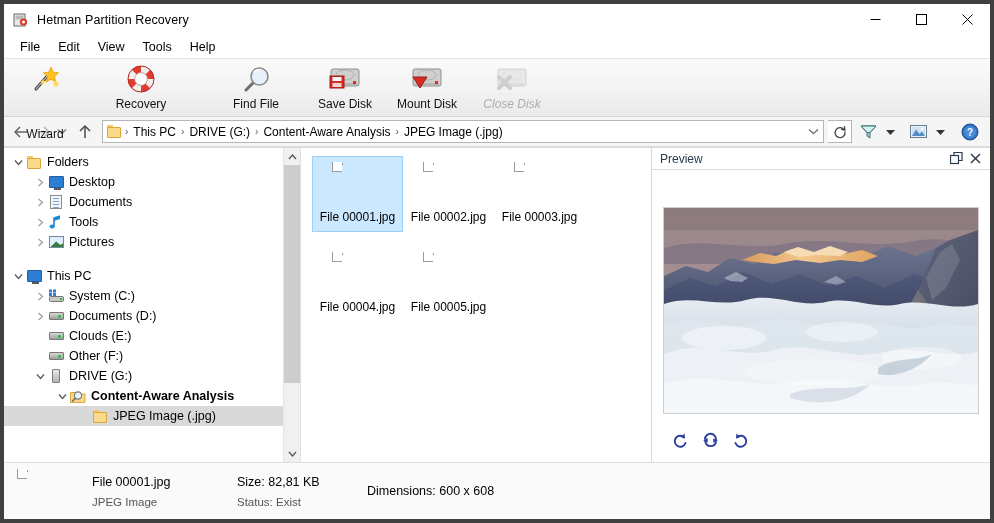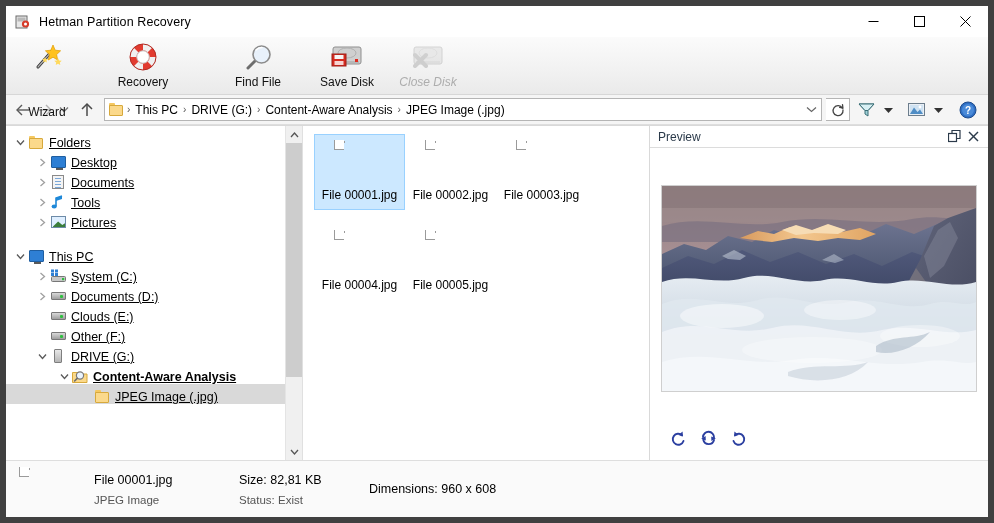--- a/index.html
+++ b/index.html
@@ -7,21 +7,21 @@
   body {
     width: 994px; height: 523px;
     font-family: "Liberation Sans", sans-serif;
     font-size: 12px;
     color: #000;
     background: #ffffff;
     overflow: hidden;
   }
   .window {
     width: 994px; height: 523px;
-    border: 6px solid #404040;
+    border: 4px solid #404040;
     background: #f0f0f0;
     display: flex; flex-direction: column;
     position: relative;
   }
 
   
   .titlebar {
     height: 31px; flex: 0 0 31px;
     background: #ffffff;
     display: flex; align-items: center;
@@ -105,24 +105,23 @@
   
   .tree-pane {
     width: 297px; flex:0 0 297px;
     background:#fff;
     position:relative;
     overflow:hidden;
     border-right:1px solid #e0e0e0;
   }
   .tree { padding-top: 4px; }
   .tree-row {
-    height: 20px; display:flex; align-items:flex-end;
+    height: 20px; display:flex; align-items:center;
     font-size:12.5px; white-space:nowrap; cursor:default;
     padding-right:4px;
-    text-decoration:underline;
   }
   .tree-row.selected { background:#d9d9d9; }
   .tw { width:16px; height:16px; flex:0 0 16px; display:flex; align-items:center; justify-content:center; color:#7a7a7a; font-size:9px;}
   .ticon { width:16px; height:16px; flex:0 0 16px; margin-right:5px; position:relative; display:flex; align-items:center; justify-content:center;}
   .tlabel { color:#000; }
   .tlabel.bold { font-weight:bold; }
   .tree-gap { height: 14px; }
 
   .vscroll {
     position:absolute; right:0; top:0; width:17px; height:100%;
@@ -248,20 +247,27 @@
       </div>
       <div class="win-btn close">
         <svg width="11" height="11" viewBox="0 0 11 11">
             <line x1="0.5" y1="0.5" x2="10.5" y2="10.5" stroke="#000" stroke-width="1"></line>
             <line x1="10.5" y1="0.5" x2="0.5" y2="10.5" stroke="#000" stroke-width="1"></line>
           </svg>
       </div>
     </div>
   </div>
 
+  <div class="menubar">
+    <div class="menu-item">File</div>
+    <div class="menu-item">Edit</div>
+    <div class="menu-item">View</div>
+    <div class="menu-item">Tools</div>
+    <div class="menu-item">Help</div>
+  </div>
 
   <div class="toolbar">
 
     <div class="tb-btn" style="margin-left:2px;gap:32px;">
       <span class="ico">
         <svg width="30" height="28" viewBox="0 0 30 28">
           <line x1="6" y1="25" x2="20" y2="9" stroke="#333" stroke-width="3" stroke-linecap="round"></line>
           <line x1="6" y1="25" x2="20" y2="9" stroke="#b0b0b0" stroke-width="1.2" stroke-linecap="round"></line>
           <polygon points="21,3 23.2,8.2 28.6,8.8 24.6,12.6 25.7,18 21,15.2 16.3,18 17.4,12.6 13.4,8.8 18.8,8.2" fill="#ffc21e" stroke="#e09b00" stroke-width=".7"></polygon>
           <polygon points="26,16 27.1,18.4 29.7,18.7 27.8,20.5 28.3,23 26,21.7 23.7,23 24.2,20.5 22.3,18.7 24.9,18.4" fill="#ffd95b"></polygon>
@@ -305,20 +311,32 @@
           <rect x="5" y="19" width="24" height="2" fill="#b6b6b6"></rect>
           <rect x="25" y="17" width="3" height="3" fill="#e02b20"></rect>
           <rect x="2" y="12" width="14" height="12" fill="#d62b20" stroke="#9c1f17" stroke-width="1"></rect>
           <rect x="4.5" y="13" width="9" height="4" fill="#f6f6f6"></rect>
           <rect x="4.5" y="19" width="9" height="4" fill="#fff" opacity=".8"></rect>
         </svg>
       </span>
       <span class="lbl">Save Disk</span>
     </div>
 
+    <div class="tb-btn" style="width:86px;">
+      <span class="ico">
+        <svg width="34" height="30" viewBox="0 0 34 30">
+          <rect x="3" y="5" width="28" height="17" rx="2" fill="#cfcfcf" stroke="#8f8f8f" stroke-width="1"></rect>
+          <ellipse cx="17" cy="11" rx="9" ry="5" fill="none" stroke="#b0b0b0" stroke-width="1"></ellipse>
+          <rect x="5" y="19" width="24" height="2" fill="#b6b6b6"></rect>
+          <rect x="25" y="17" width="3" height="3" fill="#e02b20"></rect>
+          <polygon points="3,13 17,13 10,24" fill="#d62b20" stroke="#9c1f17" stroke-width="1"></polygon>
+        </svg>
+      </span>
+      <span class="lbl">Mount Disk</span>
+    </div>
 
     <div class="tb-btn disabled" style="width:84px;font-style:italic;">
       <span class="ico">
         <svg width="34" height="30" viewBox="0 0 34 30">
           <rect x="3" y="5" width="28" height="17" rx="2" fill="#cfcfcf" stroke="#8f8f8f" stroke-width="1"></rect>
           <ellipse cx="17" cy="11" rx="9" ry="5" fill="none" stroke="#b0b0b0" stroke-width="1"></ellipse>
           <rect x="5" y="19" width="24" height="2" fill="#b6b6b6"></rect>
           <g stroke="#8a8a8a" stroke-width="4" stroke-linecap="round">
             <line x1="4" y1="13" x2="15" y2="24"></line>
               <line x1="15" y1="13" x2="4" y2="24"></line>
@@ -792,18 +810,18 @@
       </span>
       <span class="l2">
         <span>Status:</span>
         <span>Exist</span>
       </span>
     </span>
 
     <span class="sb-col sb-c3">
       <span class="l1">
         <span>Dimensions:</span>
-        <span>960 x 608</span>
+        <span>600 x 608</span>
       </span>
     </span>
   </div>
 
 </div>
 
 </body></html>

